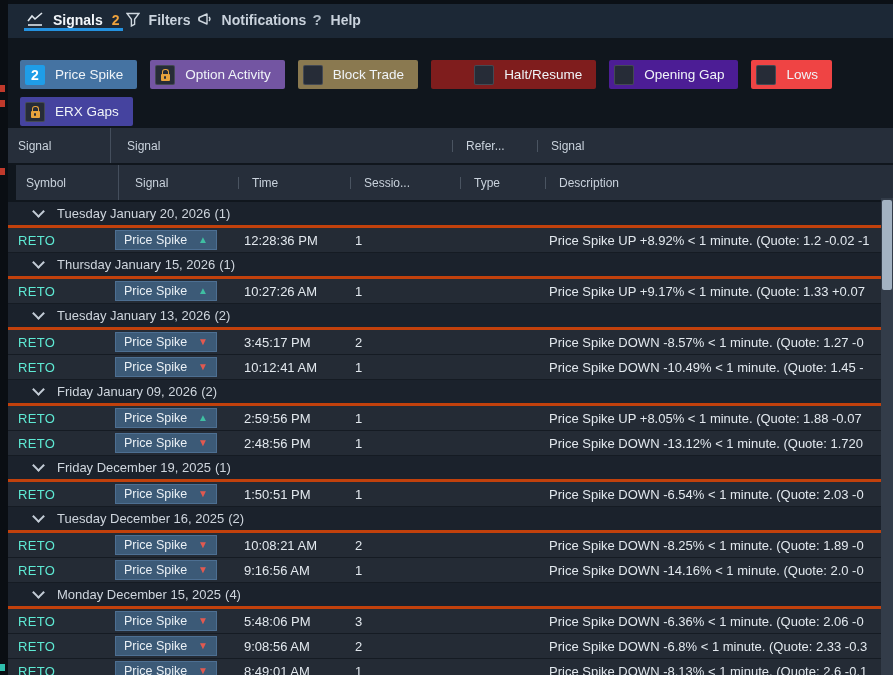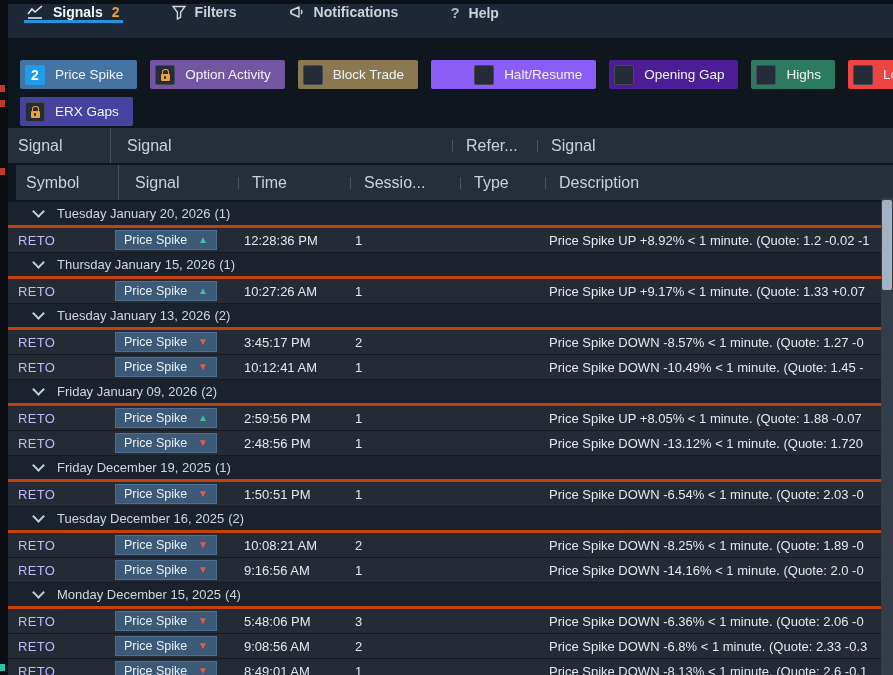--- a/index.html
+++ b/index.html
@@ -12,21 +12,21 @@
   .gmark.red{background:#c0392b;}
   .gmark.teal{background:#2aa the;}
   .gmark.t1{top:85px;}.gmark.t2{top:100px;}.gmark.t3{top:168px;}
   .gmark.teal{background:#2fbfae;top:664px;}
 
   
   .topstrip{position:absolute;left:8px;top:0;right:0;height:4px;background:#0b1016;}
 
   
   .navbar{position:absolute;left:8px;top:4px;right:0;height:34px;background:#1c2836;
-    display:flex;align-items:flex-start;padding-left:16px;gap:46px;box-sizing:border-box;}
+    display:flex;align-items:center;padding-left:16px;box-sizing:border-box;}
   .tab{display:flex;align-items:center;gap:9px;color:#c9d2dc;font-size:14px;font-weight:700;
     border-bottom:3px solid transparent;padding:0 3px;cursor:default;}
   .tab.active{color:#f2f6fa;border-bottom-color:#2492e0;}
   .tab .nbadge{color:#f0a33c;font-weight:700;font-size:14px;}
   .nav-ic{display:inline-flex;align-items:center;}
   .helpq{font-size:15px;color:#aeb9c4;font-weight:700;}
 
   
   .filters{position:absolute;left:8px;top:38px;right:0;height:90px;background:#10161d;}
   .frow{position:absolute;left:12px;display:flex;gap:13px;}
@@ -39,37 +39,37 @@
   .cntbadge{width:20px;height:20px;border-radius:2px;display:flex;align-items:center;justify-content:center;
     color:#fff;font-weight:700;font-size:14px;}
   
   .lock{position:relative;width:9px;height:7px;background:#e8a33d;border-radius:1px;margin-top:5px;}
   .lock::before{content:"";position:absolute;left:1px;top:-5px;width:7px;height:6px;box-sizing:border-box;
     border:1.5px solid #e8a33d;border-bottom:none;border-radius:3px 3px 0 0;}
   .lock::after{content:"";position:absolute;left:3.5px;top:2px;width:2px;height:3px;background:#262c37;border-radius:1px;}
 
   
   .table{position:absolute;left:8px;top:128px;right:0;bottom:0;background:#10161d;}
-  .hrow{display:grid;height:35px;background:#262e3a;align-items:center;color:#c9d2dc;font-size:16px;}
+  .hrow{display:grid;height:35px;background:#262e3a;align-items:center;color:#c9d2dc;font-size:12px;}
   .hrow1{grid-template-columns:103px 339px 85px 1fr;border-bottom:2px solid #10161d;}
   .hrow2{grid-template-columns:103px 117px 112px 110px 85px 1fr;border-bottom:2px solid #10161d;margin-left:8px;}
   .hc{position:relative;padding-left:16px;white-space:nowrap;overflow:hidden;}
   .hc.first{padding-left:10px;border-right:1px solid #444e5c;height:100%;display:flex;align-items:center;}
   .hc.sep::before{content:"";position:absolute;left:2px;top:50%;margin-top:-6px;width:1px;height:12px;background:#4a5461;}
 
   .tbody{position:relative;}
   .group-row{height:23px;background:#1b222c;display:flex;align-items:center;color:#cfd6de;
     font-size:13px;border-bottom:3px solid #c2410c;}
   .chev{display:inline-block;width:7px;height:7px;border:solid #c3ccd6;border-width:0 2px 2px 0;
     transform:rotate(45deg);margin:-4px 14px 0 26px;}
   .gdate{margin-right:4px;}
   .data-row{height:24px;display:grid;grid-template-columns:103px 117px 112px 110px 85px 1fr;
     align-items:center;background:#242b35;border-bottom:1px solid #151b23;color:#e2e8ee;font-size:13px;}
   .c{white-space:nowrap;overflow:hidden;}
-  .sym{padding-left:10px;color:#c4b5fd;letter-spacing:0.3px;}
+  .sym{padding-left:10px;color:#5eead4;letter-spacing:0.3px;}
   .sigc{padding-left:4px;}
   .badge{width:102px;height:20px;background:#3c5a77;border:1px solid #4d6f92;box-sizing:border-box;
     display:flex;align-items:center;justify-content:space-between;padding:0 8px;color:#eaf0f5;font-size:12.5px;}
   .arrow{font-size:10px;line-height:1;}
   .arrow.up{color:#3fbfa2;}
   .arrow.down{color:#e25950;}
   .time{padding-left:16px;}
   .sess{padding-left:15px;}
   .type{padding-left:16px;}
   .desc{padding-left:14px;}
@@ -135,31 +135,27 @@
         <div class="fbtn" style="background: rgb(115, 85, 162);">
           <span class="fbox">
             <span class="lock"></span>
           </span>
           <span>Option Activity</span>
         </div>
         <div class="fbtn" style="background: rgb(138, 121, 80);">
           <span class="fbox"></span>
           <span>Block Trade</span>
         </div>
-        <div class="fbtn" style="background: #8b5cf6; padding-left: 43px;">
+        <div class="fbtn" style="background: #7f1d1d; padding-left: 43px;">
           <span class="fbox"></span>
           <span>Halt/Resume</span>
         </div>
         <div class="fbtn" style="background: #4c1d95;">
           <span class="fbox"></span>
           <span>Opening Gap</span>
-        </div>
-        <div class="fbtn" style="background: rgb(44, 122, 96);">
-          <span class="fbox"></span>
-          <span>Highs</span>
         </div>
         <div class="fbtn" style="background: #ef4444;">
           <span class="fbox"></span>
           <span>Lows</span>
         </div>
       </div>
     <div class="frow frow2">
         <div class="fbtn" style="background: rgb(69, 67, 159);">
           <span class="fbox">
             <span class="lock"></span>

